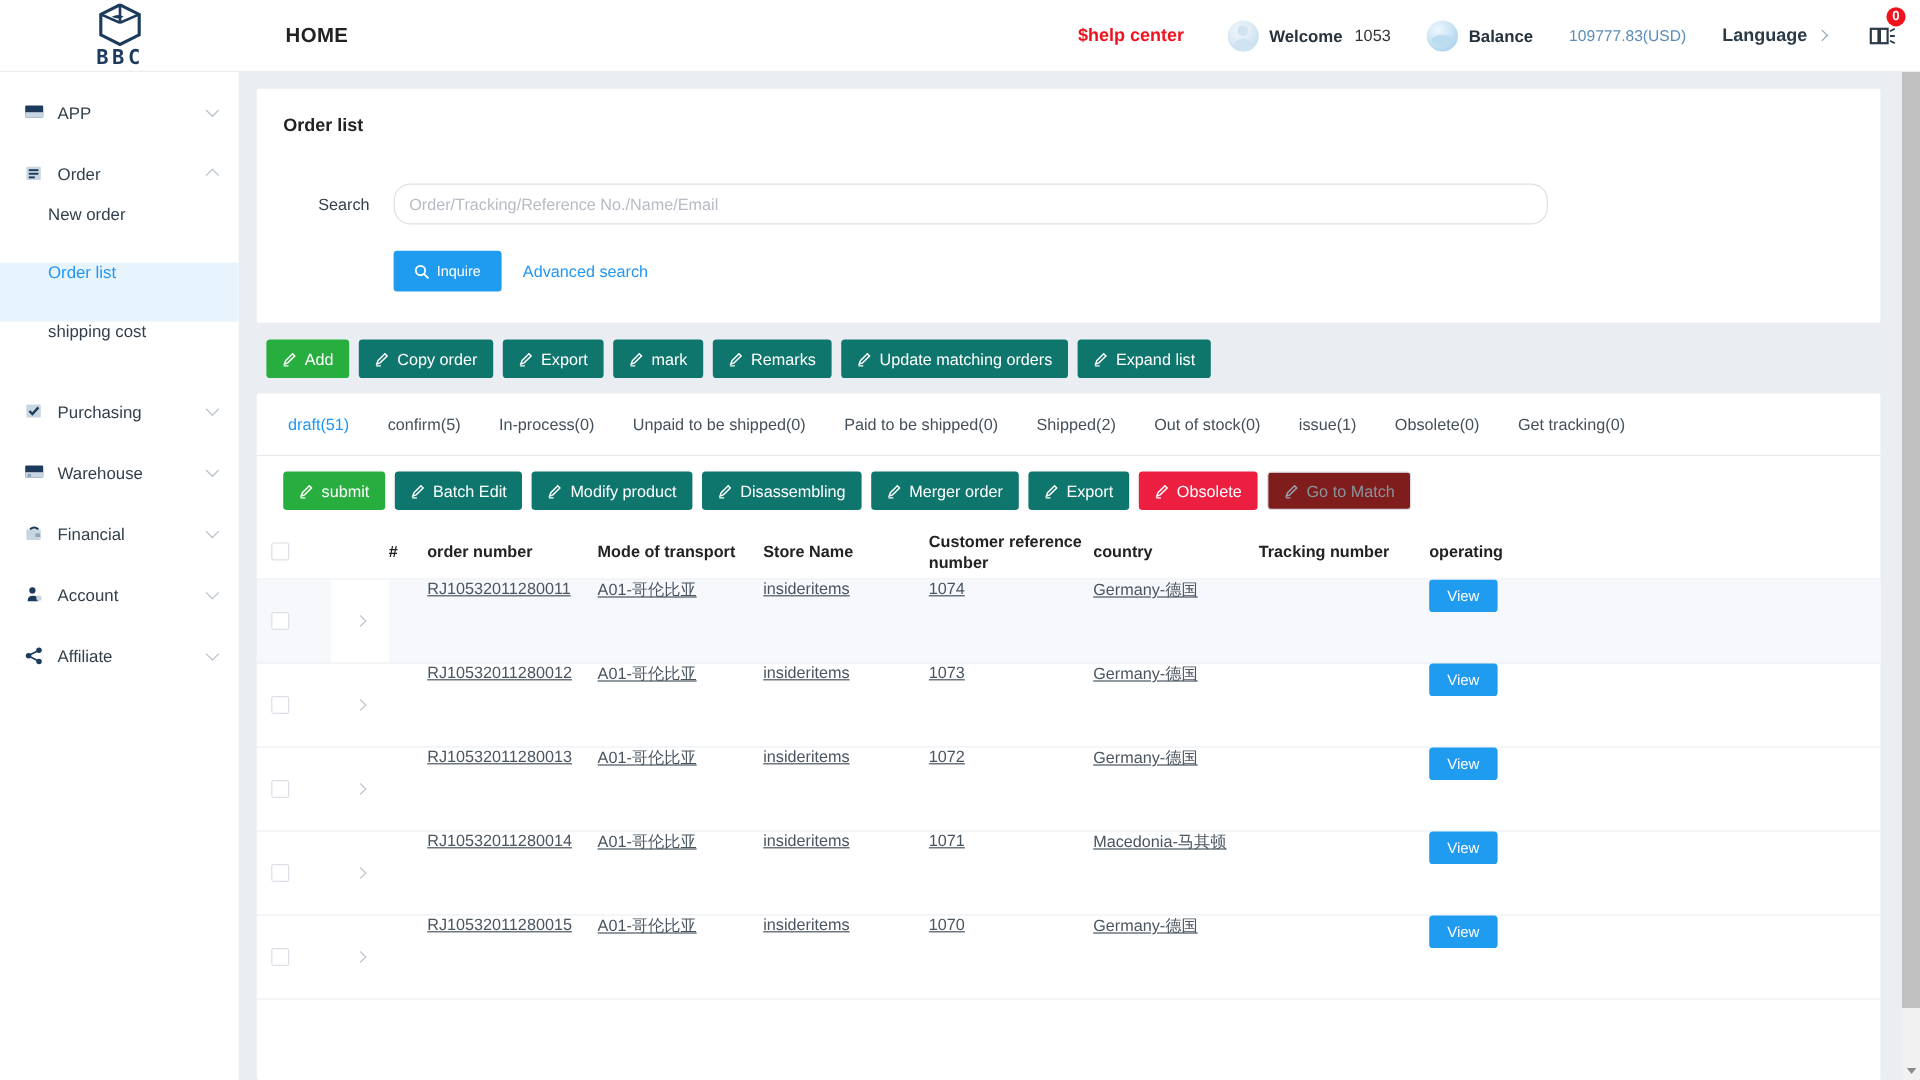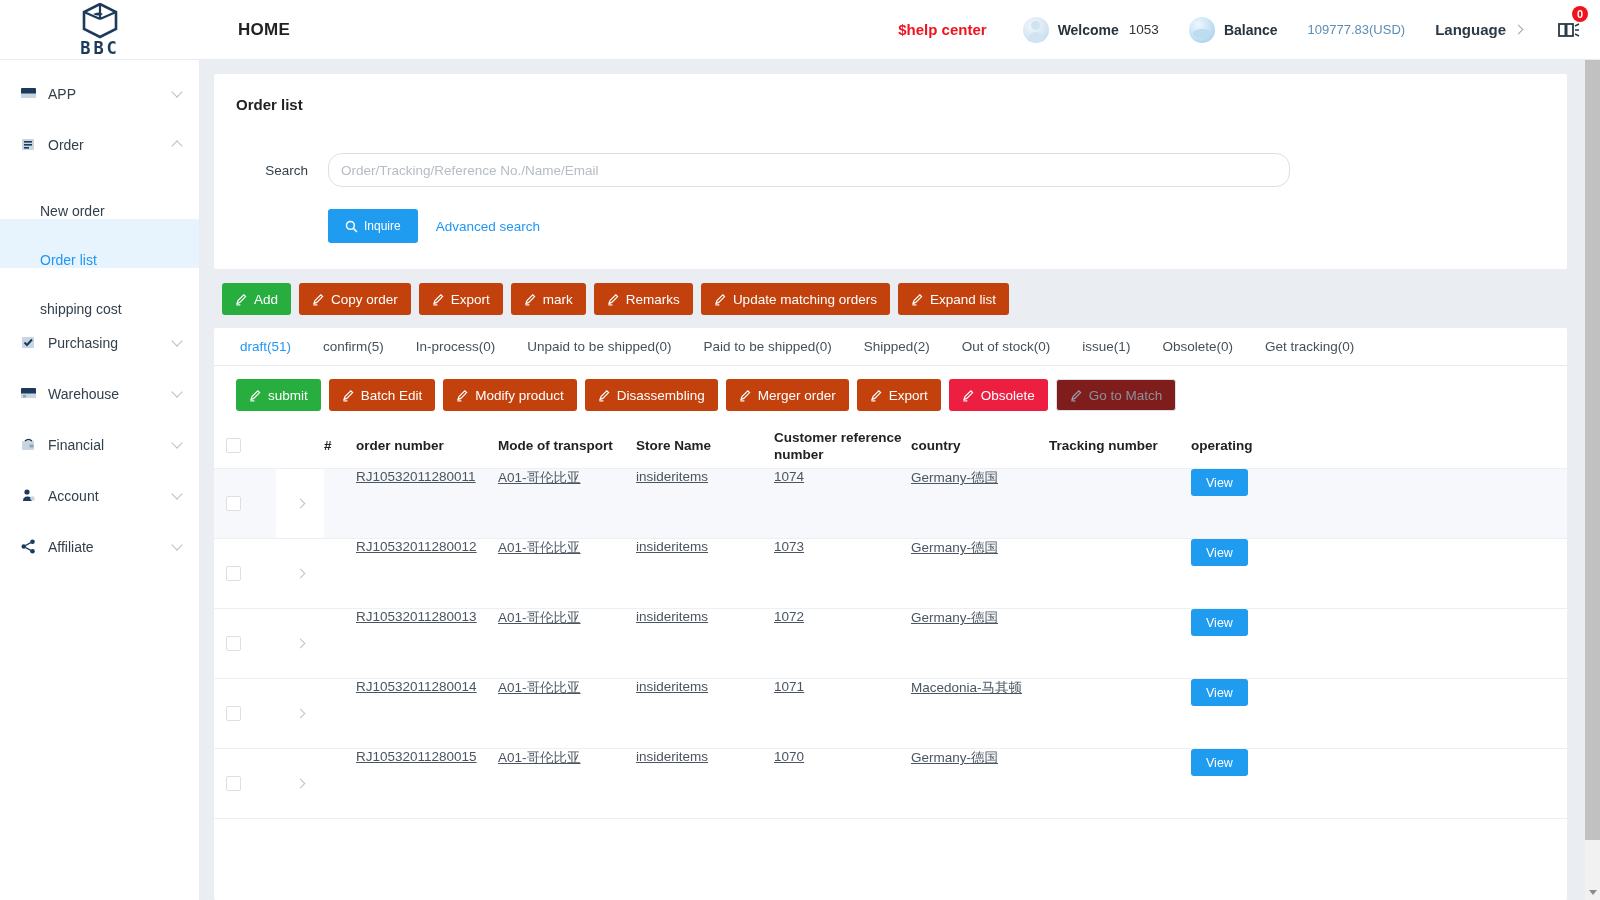--- a/index.html
+++ b/index.html
@@ -100,21 +100,21 @@
   }
   .nav-row .nav-ico { width: 17px; height: 17px; margin-right: 11px; flex: 0 0 17px; }
   .nav-row .nav-label { flex: 1; }
   .nav-caret {
     width: 8px; height: 8px; border-right: 1.6px solid #b7c0c9;
     border-bottom: 1.6px solid #b7c0c9; transform: rotate(45deg);
     margin-top: -4px;
   }
   .nav-caret.up { transform: rotate(-135deg); margin-top: 3px; }
   .sub-row {
-    height: 49px; display: flex; align-items: flex-end;
+    height: 49px; display: flex; align-items: flex-start;
     padding-left: 40px; font-size: 14px; color: #33404b; cursor: pointer;
   }
   .sub-row.active { background: #e7f4fd; color: #2196f3; }
 
   
   .main {
     flex: 1; min-width: 0; background: #eaeef2;
     padding: 14px 18px 0 14px; overflow: hidden;
     display: flex; flex-direction: column;
   }
@@ -146,38 +146,38 @@
     background: #1f9bf0; color: #fff; font-size: 12px;
     height: 34px; padding: 0 17px;
   }
   .mag { width: 13px; height: 13px; margin-right: 6px; }
   .adv-search { color: #2196f3; font-size: 13.5px; margin-left: 18px; cursor: pointer; }
 
   
   .toolbar { display: flex; gap: 8px; margin: 14px 0 0 8px; flex-wrap: nowrap; }
   .tbtn {
     height: 32px; padding: 0 13px; font-size: 13.5px; color: #fff;
-    background: #c2410c; border: none; border-radius: 3px; cursor: pointer;
+    background: #0f766e; border: none; border-radius: 3px; cursor: pointer;
     display: inline-flex; align-items: center; white-space: nowrap;
     font-family: "Liberation Sans", sans-serif;
   }
   .tbtn.green { background: #27ae3f; text-align: center; }
   .tbtn.red   { background: #ed1f41; }
   .tbtn.ghost { background: #7f1d1d; color: #8a929a; border: 1px solid #dcdfe6; }
   .pen { width: 13px; height: 13px; margin-right: 6px; flex: 0 0 13px; }
 
   
   .table-card {
     background: #fff; margin-top: 13px; flex: 1; min-height: 0;
     display: flex; flex-direction: column; border-radius: 2px;
   }
   .tabs {
     display: flex; align-items: center; gap: 0;
     border-bottom: 1px solid #e6eaee; padding: 0 10px;
-    height: 38px; overflow: hidden;
+    height: 52px; overflow: hidden;
   }
   .tab {
     font-size: 13.5px; color: #45505a; cursor: pointer;
     padding: 0 16px; height: 37px; line-height: 37px; white-space: nowrap;
   }
   .tab.active { color: #2196f3; }
   .toolbar2 { display: flex; gap: 8px; padding: 13px 0 12px 22px; }
 
   .tbl-head {
     display: flex; align-items: center; padding: 0 0 0 12px;

